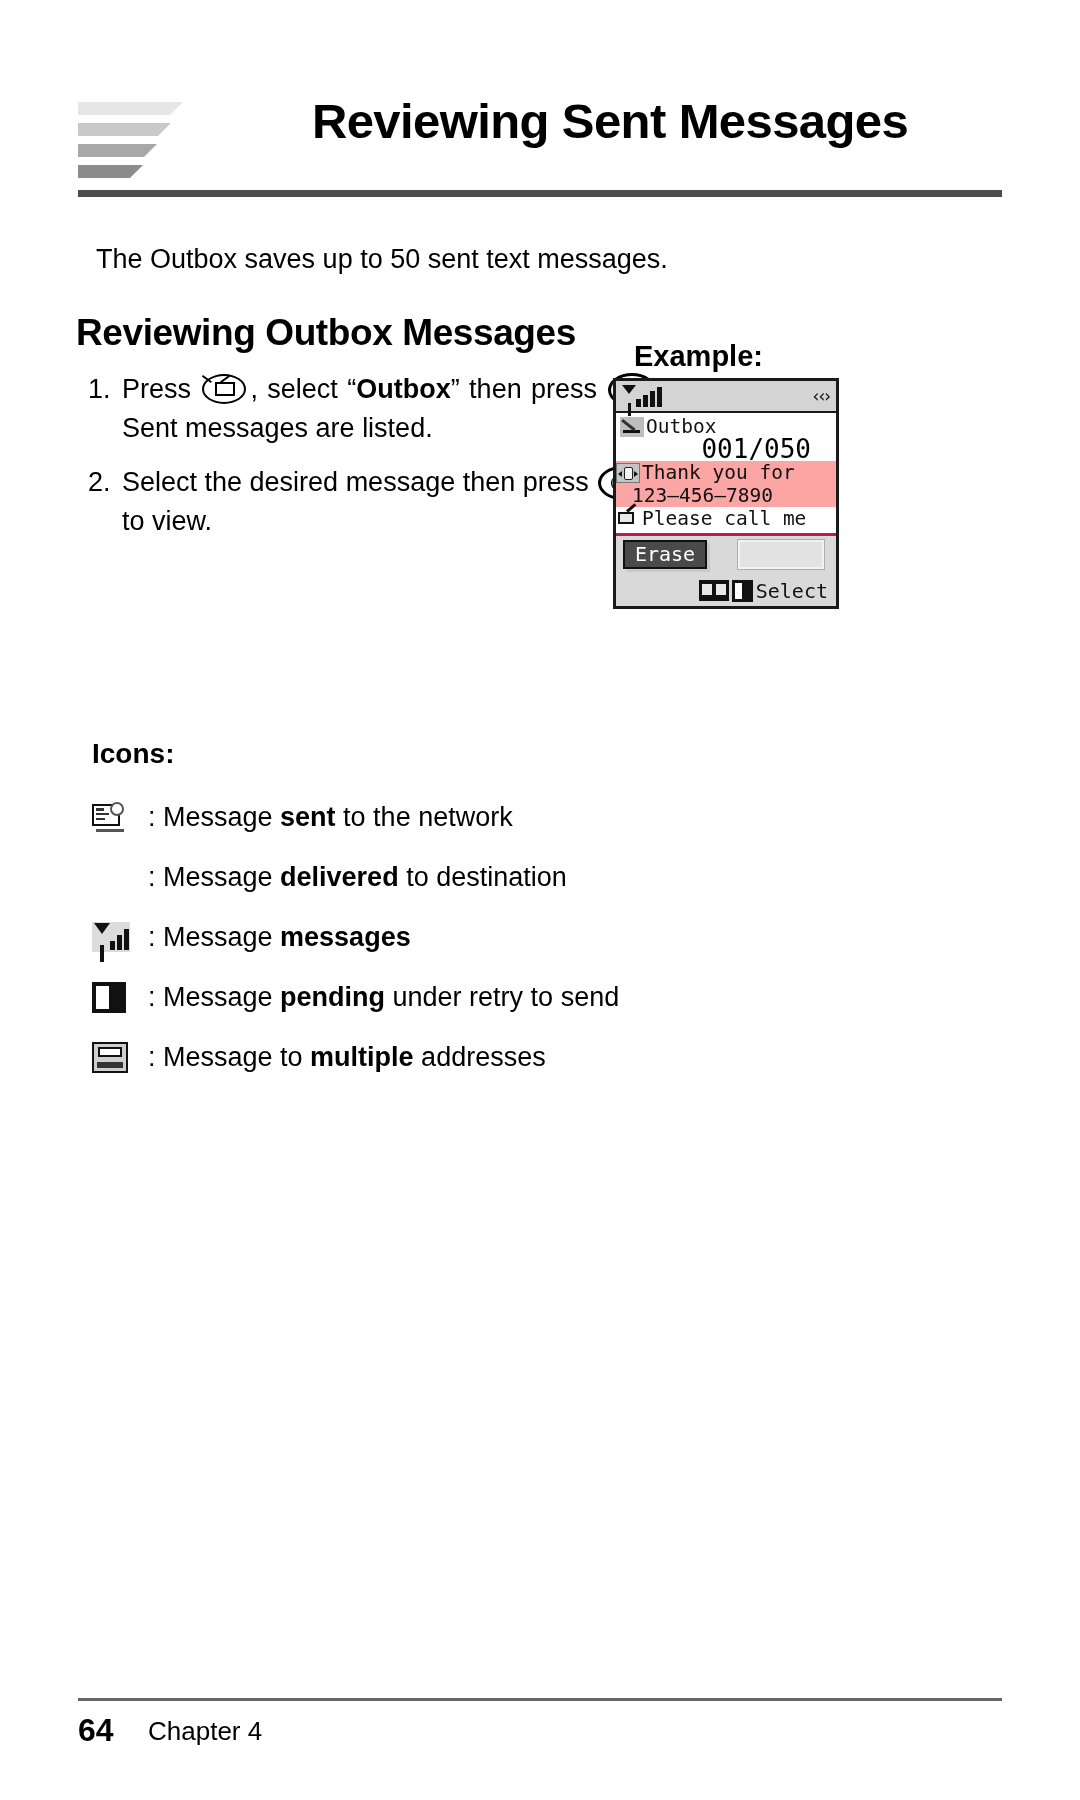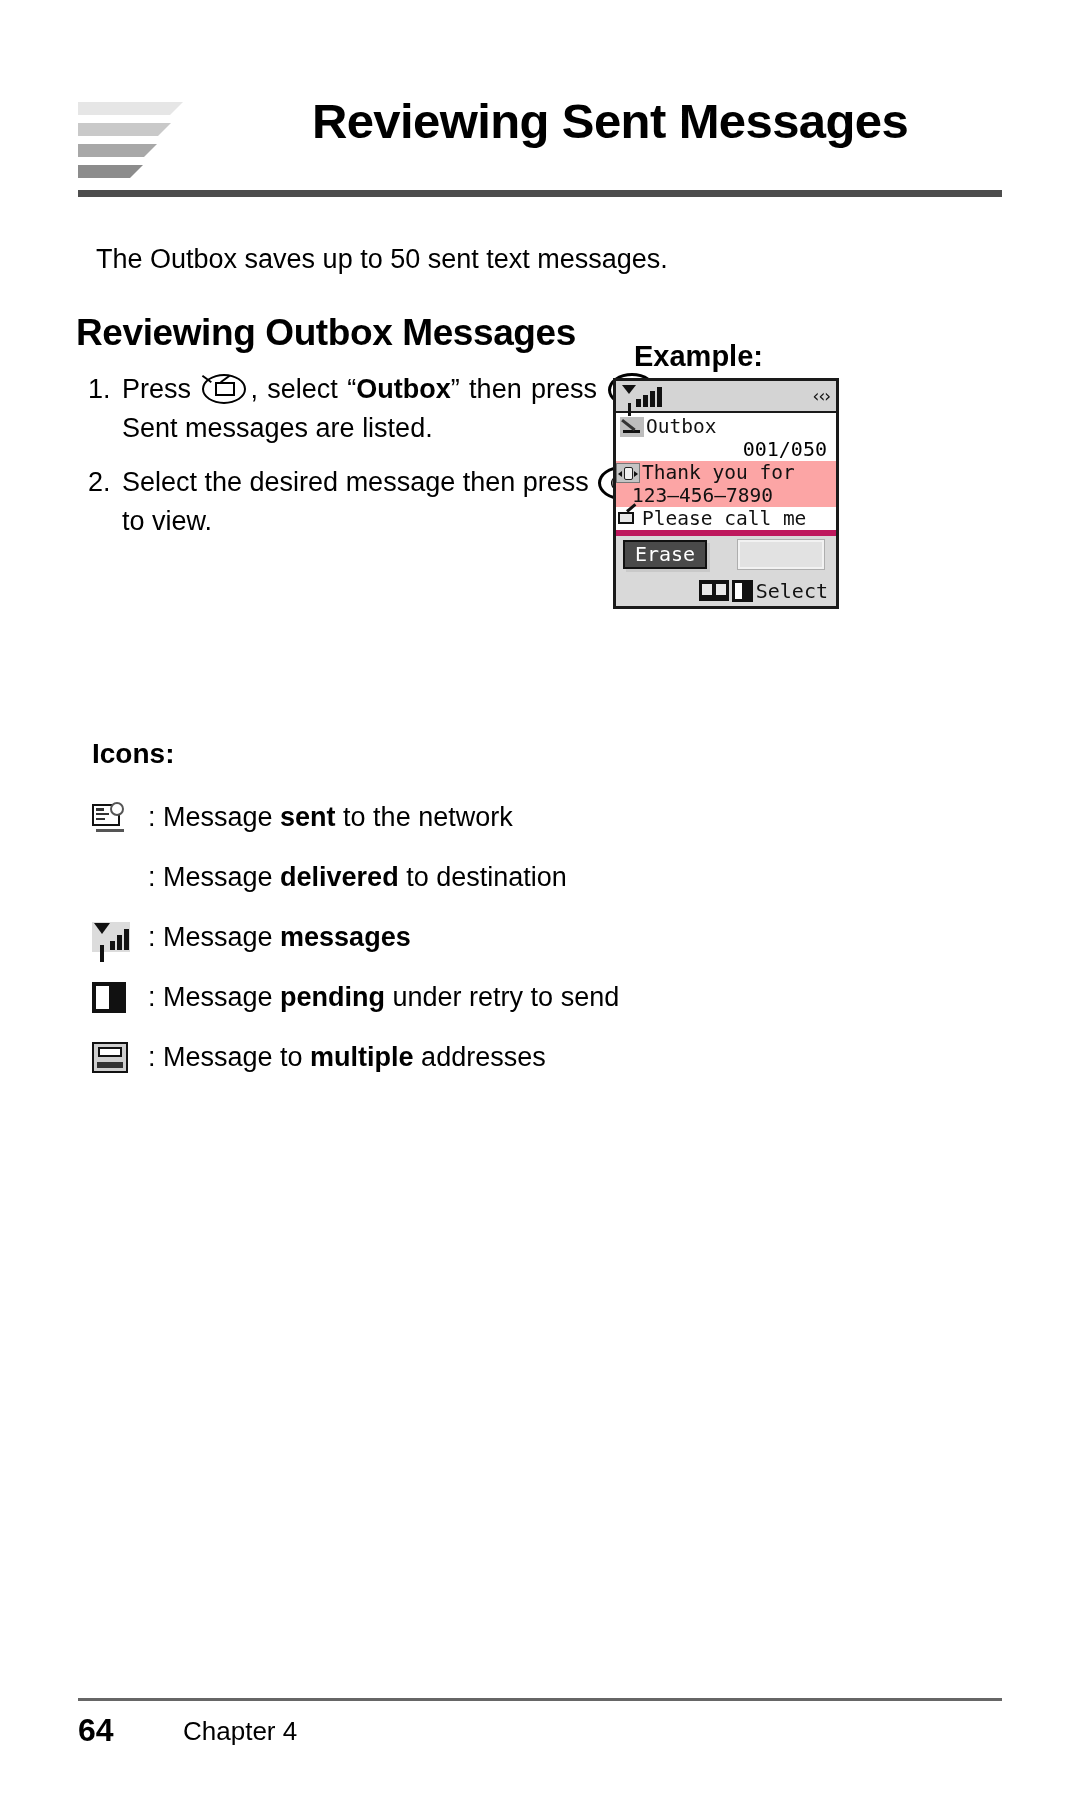--- a/index.html
+++ b/index.html
@@ -78,21 +78,21 @@
   .sig b.s1{left:15px;height:8px;}
   .sig b.s2{left:22px;height:12px;}
   .sig b.s3{left:29px;height:16px;}
   .sig b.s4{left:36px;height:20px;}
   .arrows{position:absolute;right:6px;top:5px;font-size:17px;line-height:20px;color:#111;
       font-family:"DejaVu Sans",sans-serif;letter-spacing:-1px;}
 
   .lcd-body{position:relative;padding:2px 0 0 0;}
   .lcd-row{font-size:19.5px;line-height:23px;white-space:pre;color:#111;display:flex;align-items:center;}
   .lcd-title{padding-left:4px;}
-  .lcd-count{text-align:right;padding-right:9px;display:block;font-size:20px;line-height:23px;}
+  .lcd-count{text-align:right;padding-right:25px;display:block;font-size:26px;line-height:23px;}
   .lcd-sel{background:#fca5a5;}
   .lcd-ind{padding-left:16px;}
 
   
   .g{display:inline-block;width:24px;height:20px;position:relative;flex:0 0 24px;margin-right:2px;}
   .g-pen{background:#bdbdbd;}
   .g-pen::before{content:"";position:absolute;left:3px;top:13px;width:17px;height:3px;background:#111;}
   .g-pen::after{content:"";position:absolute;left:3px;top:2px;width:16px;height:3px;background:#333;
       transform:rotate(38deg);transform-origin:left top;}
   .g-nav{background:#c4c4c4;border:1px solid #777;box-sizing:border-box;}
@@ -104,21 +104,21 @@
   .g-sent::before{content:"";position:absolute;left:2px;top:3px;width:16px;height:12px;border:2px solid #111;box-sizing:border-box;background:#e9e9e9;}
   .g-sent::after{content:"";position:absolute;left:11px;top:1px;width:11px;height:3px;background:#111;transform:rotate(-40deg);transform-origin:left center;}
   .g-fax{background:#c9c9c9;border:1px solid #666;box-sizing:border-box;}
   .g-fax .scr{position:absolute;left:3px;top:3px;width:16px;height:7px;background:#fff;border:1px solid #111;box-sizing:border-box;}
   .g-fax .base{position:absolute;left:2px;bottom:2px;width:18px;height:5px;background:#444;}
   .g-book{display:inline-block;width:24px;height:21px;background:#111;position:relative;flex:0 0 24px;}
   .g-book .pg{position:absolute;top:3px;width:9px;height:13px;background:#e8e8e8;border:1px solid #111;box-sizing:border-box;}
   .g-book .pl{left:2px;}
   .g-book .pr{right:2px;}
 
-  .lcd-soft{position:absolute;left:0;right:0;bottom:0;height:70px;background:#d9d9d9;border-top:6px solid #be185d;}
+  .lcd-soft{position:absolute;left:0;right:0;bottom:0;height:70px;background:#d9d9d9;border-top:3px solid #be185d;}
   .sk-erase{position:absolute;left:7px;top:4px;min-width:84px;height:29px;background:#4a4a4a;color:#fff;
       border:2px solid #111;box-sizing:border-box;font-size:20px;line-height:25px;text-align:center;
       font-family:"DejaVu Sans Mono","Liberation Mono",monospace;
       box-shadow:3px 3px 0 #c9c9c9;}
   .sk-blank{position:absolute;right:12px;top:4px;width:86px;height:29px;background:#e2e2e2;border:2px solid #f2f2f2;box-sizing:border-box;outline:1px solid #aeaeae;}
   .sk-bottom{position:absolute;right:8px;bottom:4px;display:flex;align-items:flex-start;}
   .sk-bkicon{width:30px;height:21px;background:#111;position:relative;margin-right:3px;}
   .sk-bkicon .pg{position:absolute;top:3px;width:12px;height:13px;background:#e8e8e8;border:1px solid #111;box-sizing:border-box;}
   .sk-bkicon .pl{left:2px;}
   .sk-bkicon .pr{right:2px;}
@@ -167,21 +167,21 @@
   .bi-pend::before{content:"";position:absolute;left:4px;top:4px;width:26px;height:23px;background:#fff;}
   .bi-pend::after{content:"";position:absolute;left:17px;top:4px;width:13px;height:23px;background:#111;}
 
   .bi-multi{width:36px;height:31px;background:#cfcfcf;border:2px solid #111;box-sizing:border-box;}
   .bi-multi .scr{position:absolute;left:4px;top:3px;width:24px;height:10px;background:#fff;border:2px solid #111;box-sizing:border-box;}
   .bi-multi .base{position:absolute;left:3px;bottom:3px;width:26px;height:6px;background:#333;}
 
   
   .footer-rule{position:absolute;left:78px;top:1686px;width:924px;height:3px;background:#666;}
   .pg-num{position:absolute;left:78px;top:1700px;font-size:32px;font-weight:bold;}
-  .chapter{position:absolute;left:148px;top:1704px;font-size:26px;margin-left:35px;}
+  .chapter{position:absolute;left:148px;top:1704px;font-size:26px;}
 </style>
 </head>
 <body>
 
 <div class="page">
 
   <div class="header">
     <div class="deco">
       <i class="b1"></i>
         <i class="b2"></i>

